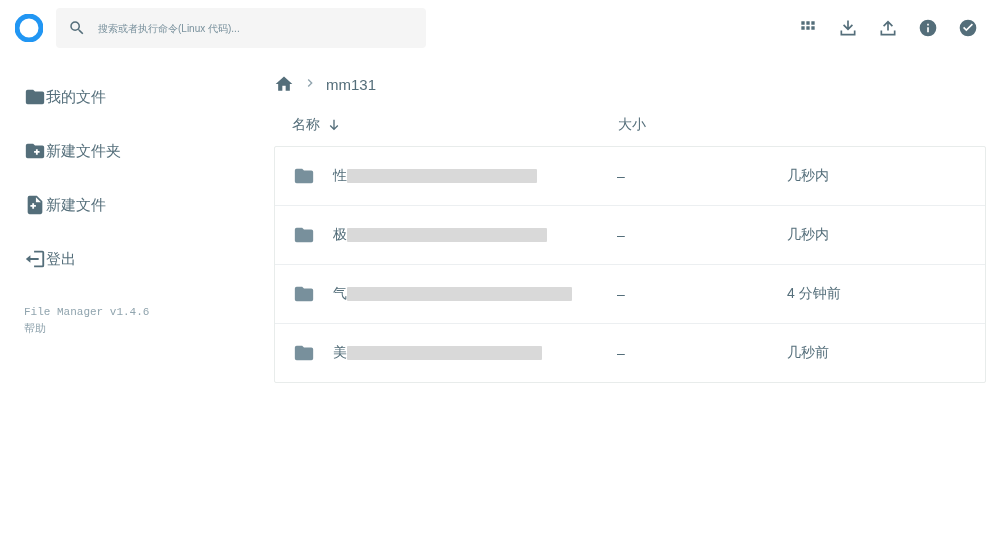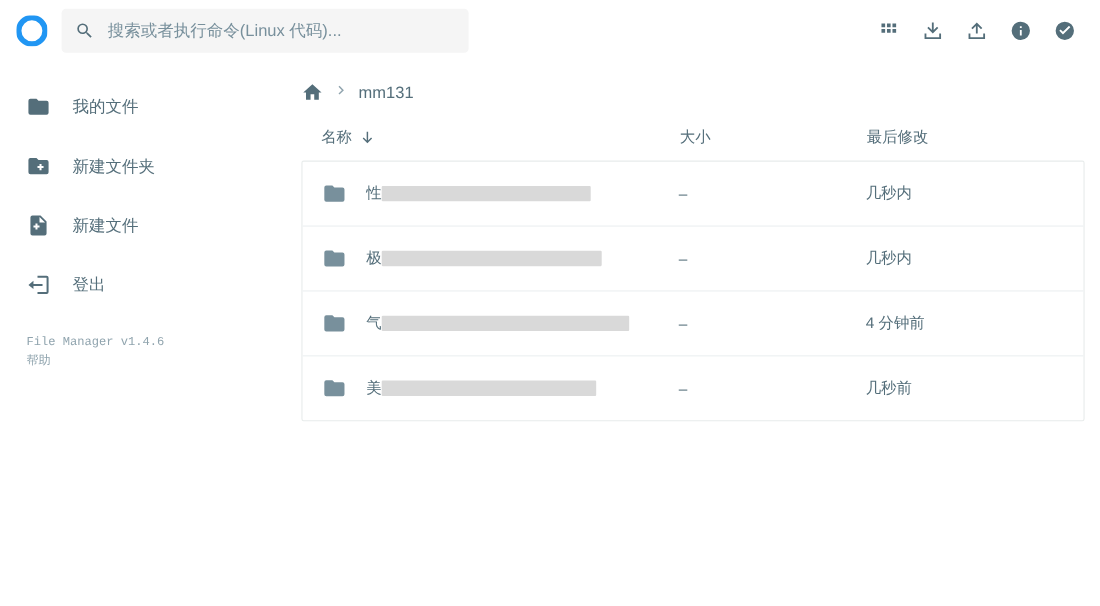--- a/index.html
+++ b/index.html
@@ -27,40 +27,39 @@
     display: flex;
     align-items: center;
     background: #f5f5f5;
     border-radius: 4px;
     height: 40px;
     padding: 0 12px;
     width: 370px;
   }
   .search input {
     border: none; background: transparent; outline: none;
-    font-size: 15px; color: #a21caf;
+    font-size: 10px; color: #a21caf;
     width: 100%;
   }
   .search input::placeholder { color: #78909c; }
   .spacer { flex: 1; }
   .top-icons { display:flex; align-items:center; gap: 20px; margin-right: 8px; }
   .top-icons .icon { color:#546e7a; cursor:pointer; display:flex; }
   .body { display:flex; height: calc(551px - 56px); }
   .sidebar {
     width: 260px;
     padding: 14px 0 0 0;
     display:flex; flex-direction:column;
   }
   .side-item {
     display:flex; align-items:center;
     padding: 16px 24px;
     font-size: 15px;
     color:#546e7a;
     cursor:pointer;
-    gap: 20px;
   }
   .side-item svg { flex-shrink:0; }
   .side-footer {
     margin-top: 18px;
     padding: 0 24px;
     font-size: 11px;
     color: #90a4ae;
     line-height: 1.5;
     font-family: Liberation Mono, monospace;
   }
@@ -203,21 +202,20 @@
     </div>
 
     <div class="list-head">
       <div class="col-name-head">
         <span>名称</span>
         <svg width="16" height="16" viewBox="0 0 24 24" fill="#546e7a">
             <path d="M11 4h2v12l4-4 1.41 1.41L12 19.83 5.59 13.41 7 12l4 4z"></path>
           </svg>
       </div>
       <div>大小</div>
-      <div>最后修改</div>
     </div>
 
     <div class="listing">
       <div class="row">
         <div class="name-cell">
           <span class="folder-icon">
               <svg width="22" height="22" viewBox="0 0 24 24" fill="#78909c">
                 <path d="M10 4H4a2 2 0 00-2 2v12a2 2 0 002 2h16a2 2 0 002-2V8a2 2 0 00-2-2h-8l-2-2z"></path>
               </svg>
             </span>

